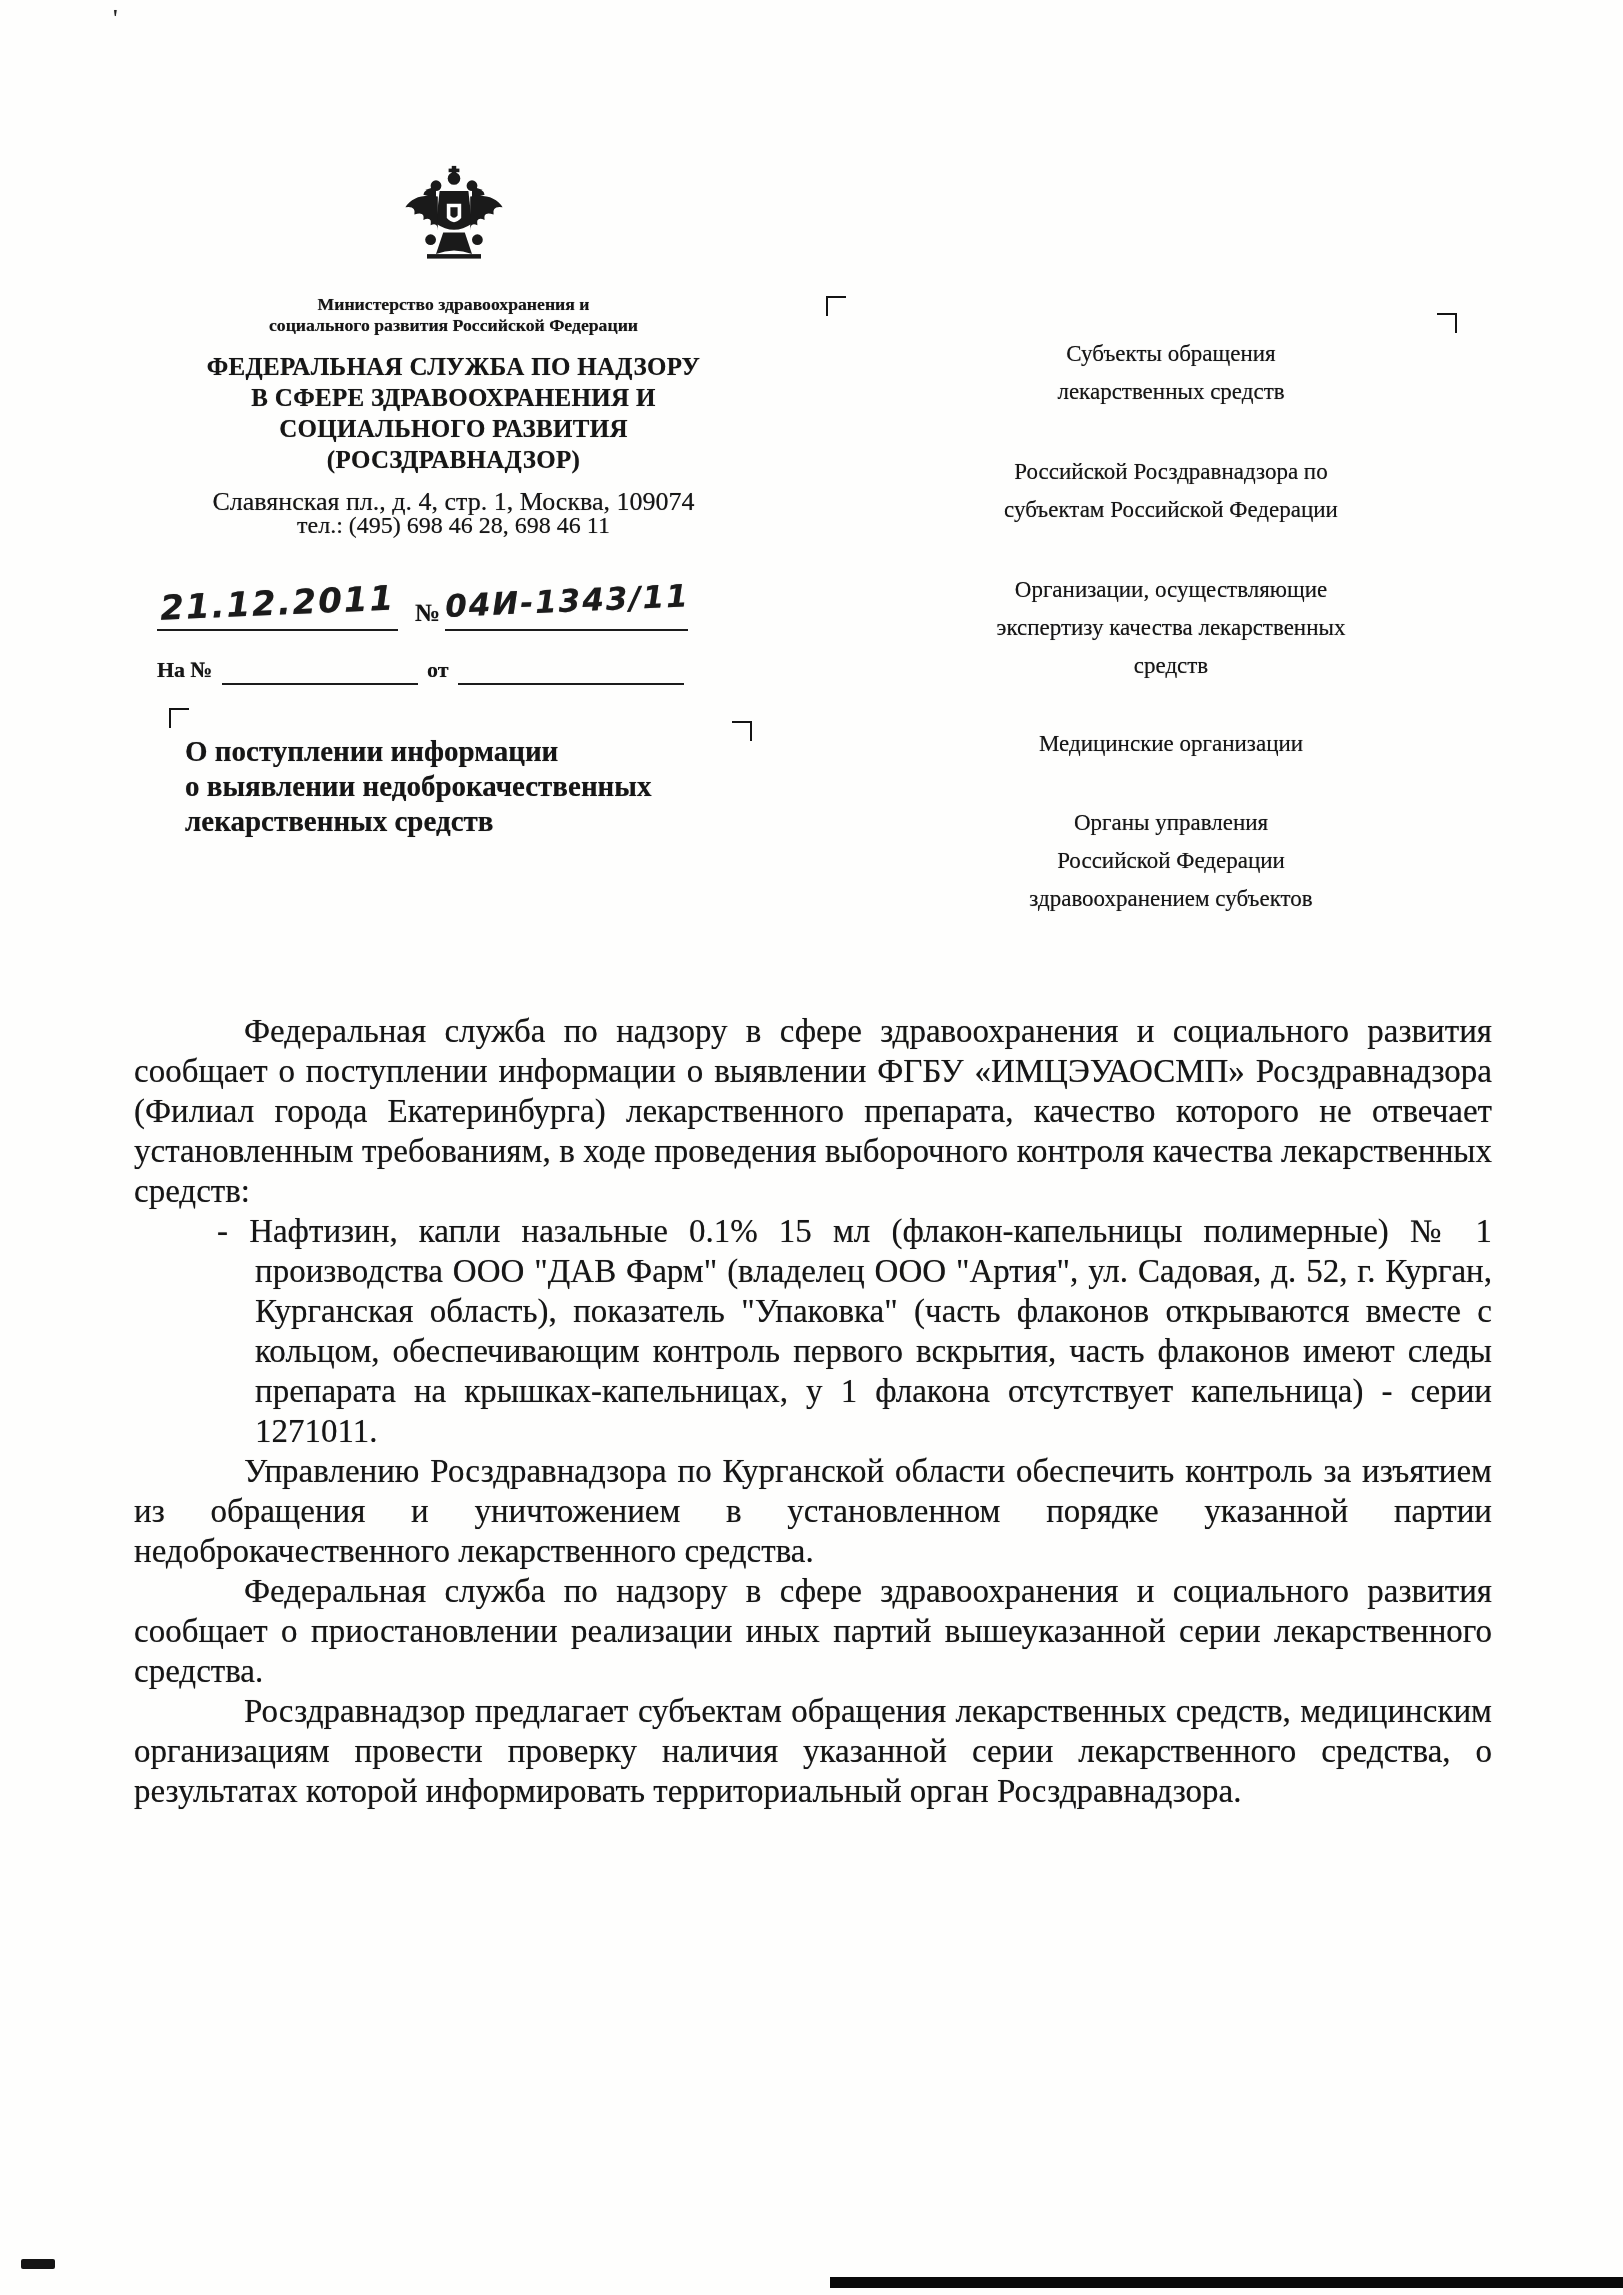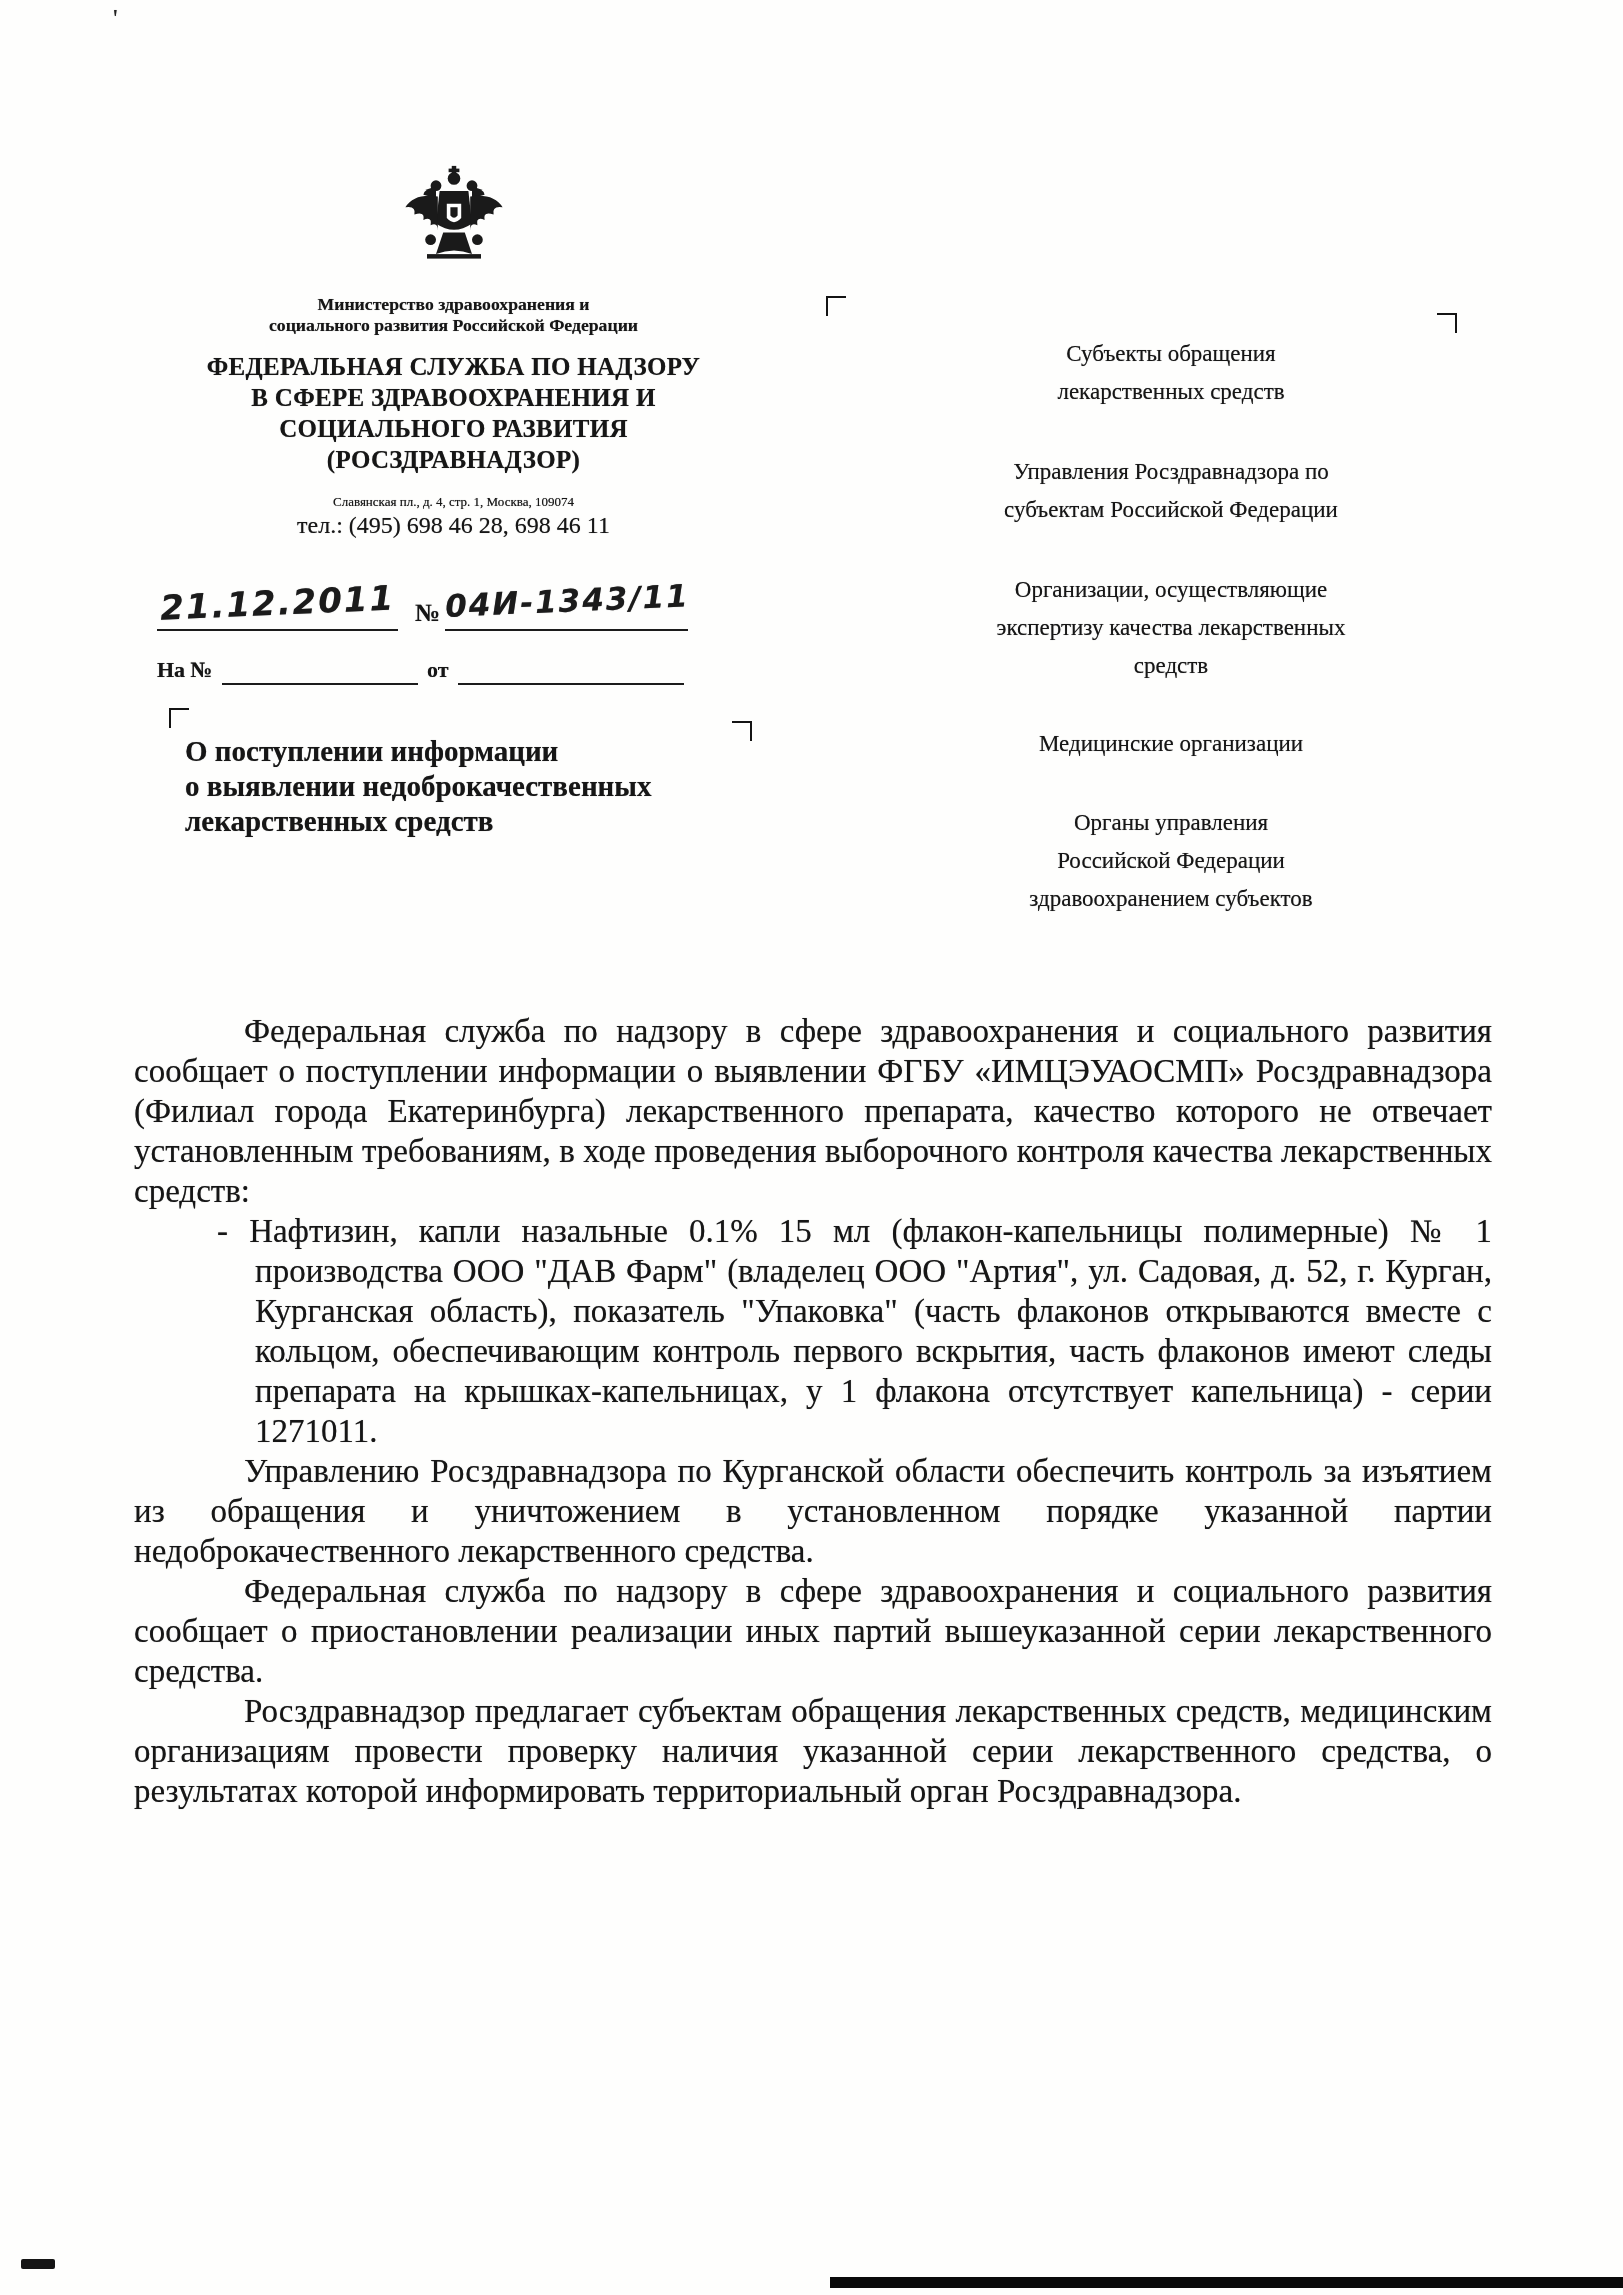--- a/index.html
+++ b/index.html
@@ -13,21 +13,21 @@
     color:#161616;
     overflow:hidden;
     text-shadow:0 0 0.7px rgba(10,10,10,0.55);
   }
 
   
   .left-col { position:absolute; left:154px; top:164px; width:599px; text-align:center; }
   .emblem { width:108px; height:119px; margin:0 auto 10.5px; }
   .ministry { font-size:17.7px; font-weight:700; line-height:21.6px; }
   .agency { margin-top:14px; font-size:25px; font-weight:700; line-height:31px; letter-spacing:0.3px;font-family:Liberation Serif, serif; }
-  .address { margin-top:15.7px; font-size:13px; line-height:23.6px; }
+  .address { margin-top:15.7px; font-size:26px; line-height:23.6px; }
   .phone { font-size:24px; line-height:23.6px; }
 
   
   .date-row { position:absolute; left:157px; top:580px; width:628px; height:59px; white-space:nowrap; }
   .blank { display:inline-block; border-bottom:2px solid #1c1c1c; vertical-align:bottom; text-align:center; }
   .date-blank { width:241px; height:51px; }
   .num-blank  { width:243px; height:51px; }
   .no-sign { display:inline-block; margin:0 5.2px 0 17px; font-size:25px; font-weight:700; vertical-align:bottom; padding-bottom:3.9px; }
   .hw {
     font-family:"DejaVu Sans", sans-serif;
@@ -136,21 +136,21 @@
     <div>О поступлении информации</div>
     <div>о выявлении недоброкачественных</div>
     <div>лекарственных средств</div>
   </div>
 
   <div class="recipient r1">
     <div>Субъекты обращения</div>
     <div>лекарственных средств</div>
   </div>
   <div class="recipient r2">
-    <div>Управления Росздравнадзора по</div>
+    <div>Российской Росздравнадзора по</div>
     <div>субъектам Российской Федерации</div>
   </div>
   <div class="recipient r3">
     <div>Организации, осуществляющие</div>
     <div>экспертизу качества лекарственных</div>
     <div>средств</div>
   </div>
   <div class="recipient r4">
     <div>Медицинские организации</div>
   </div>

